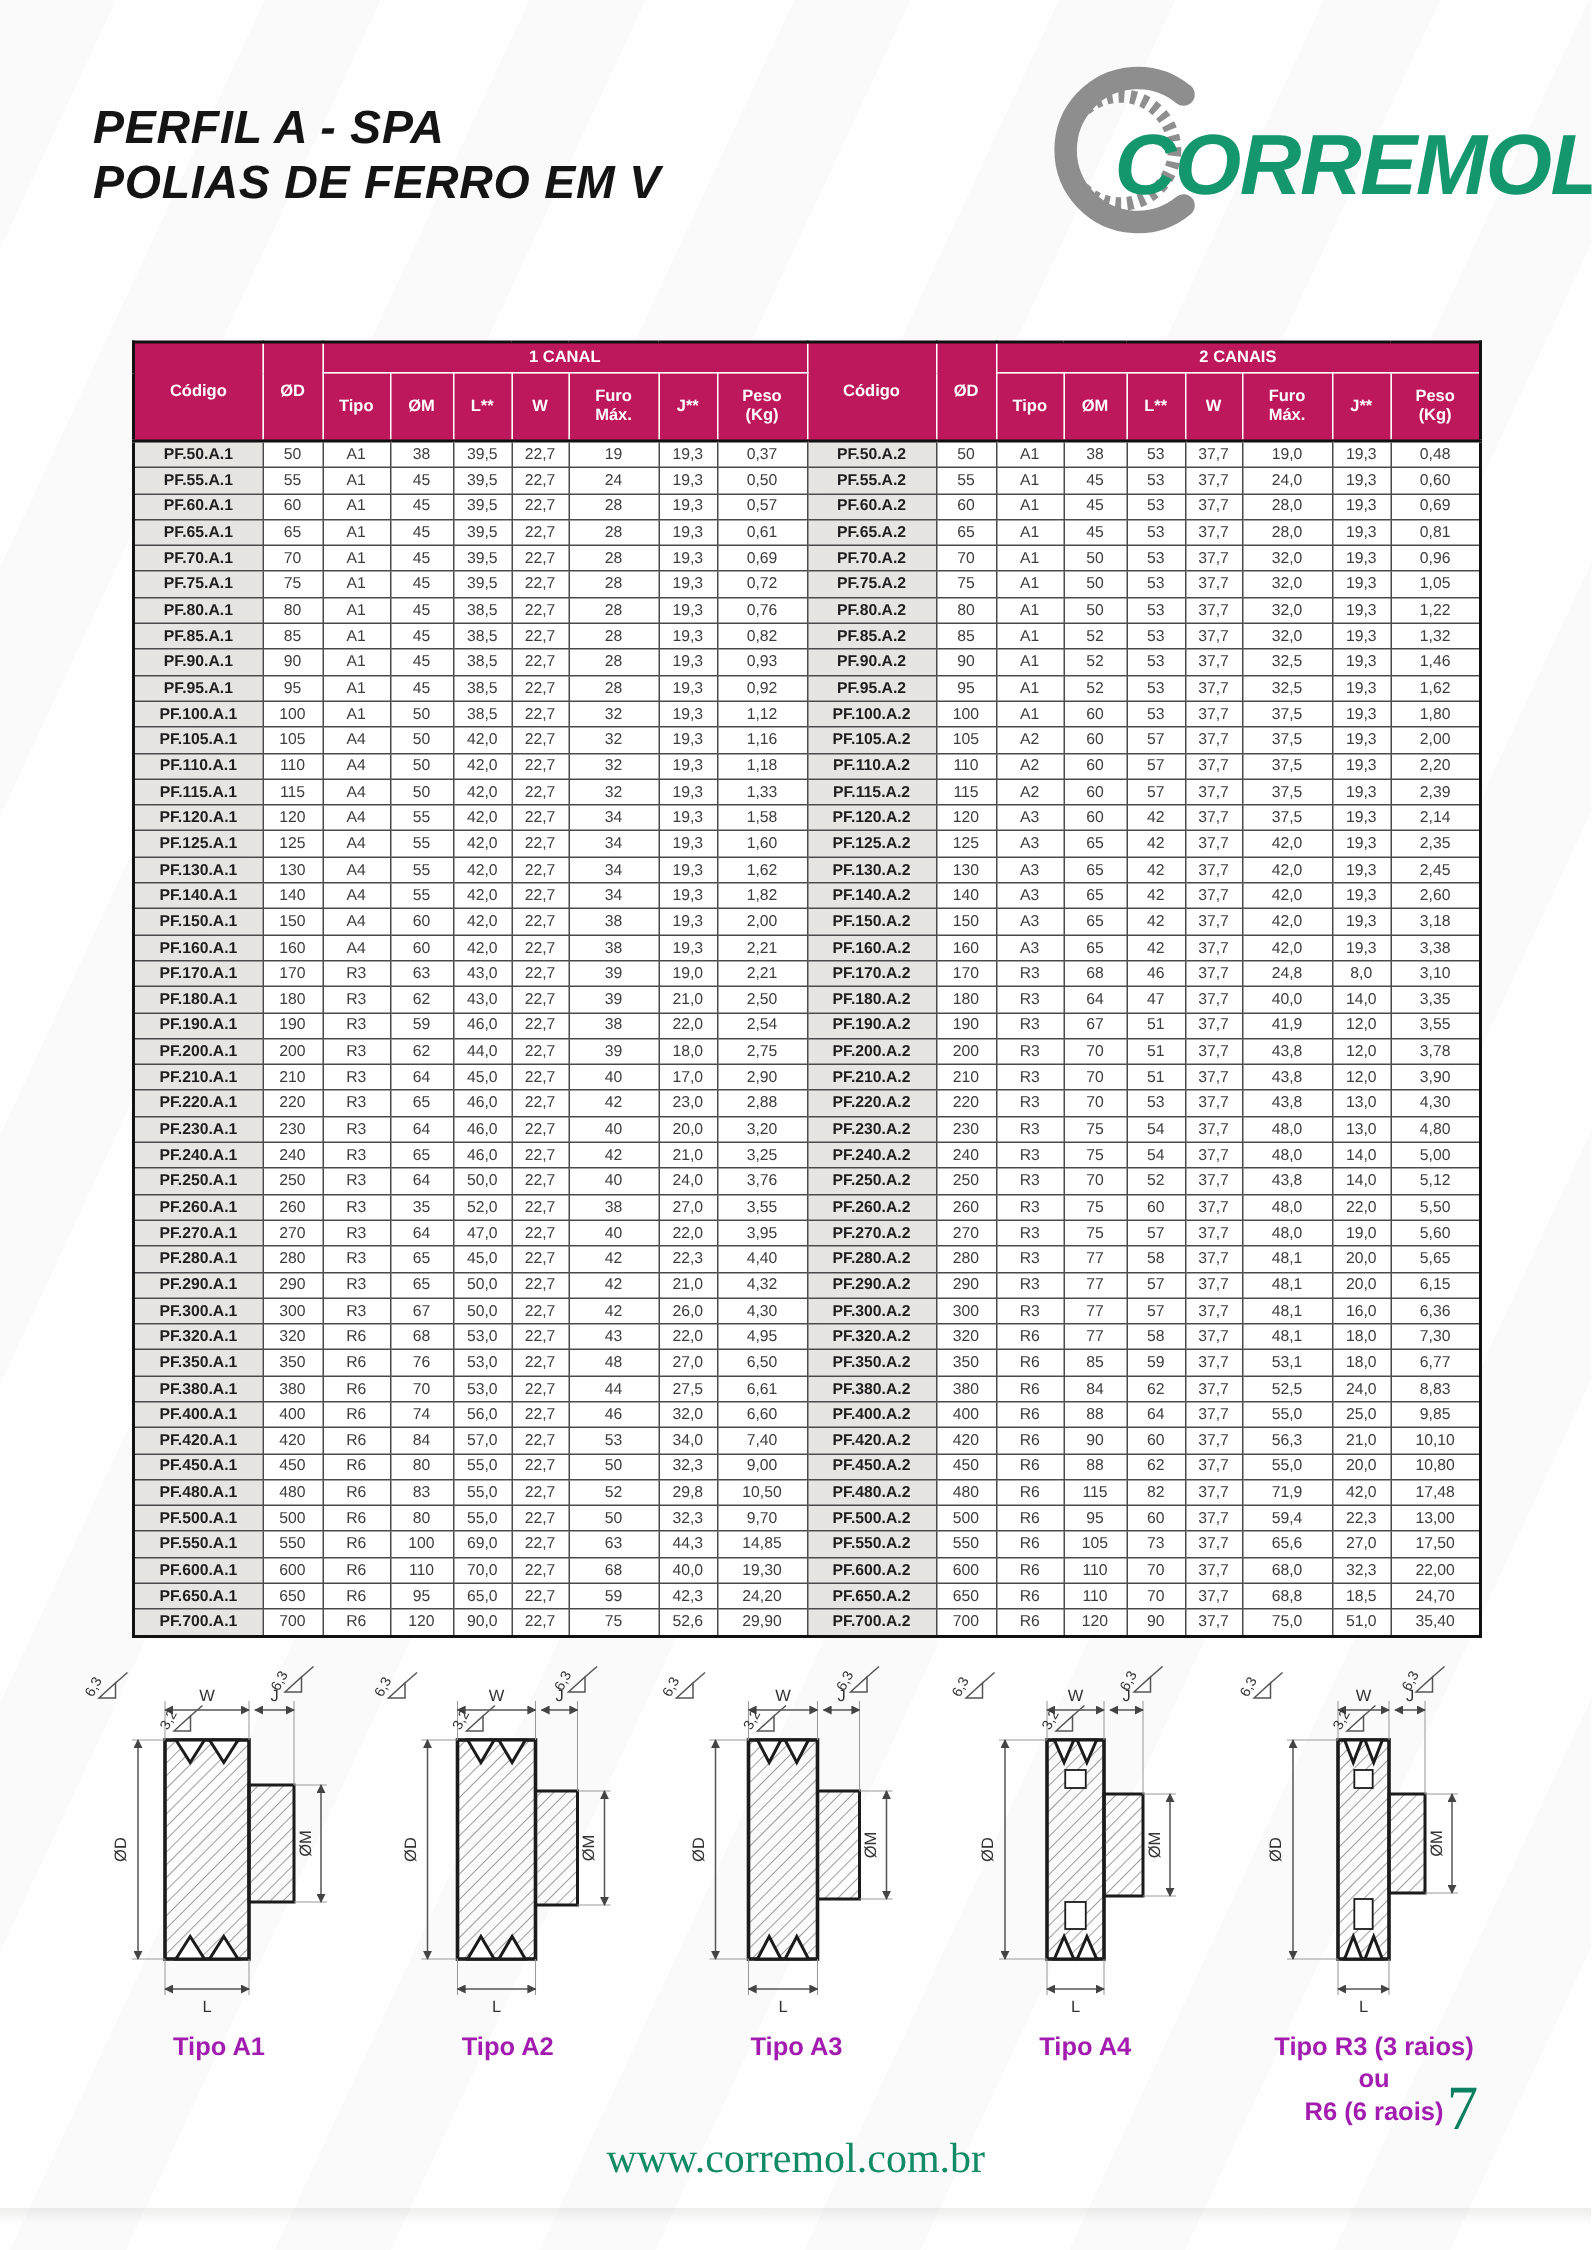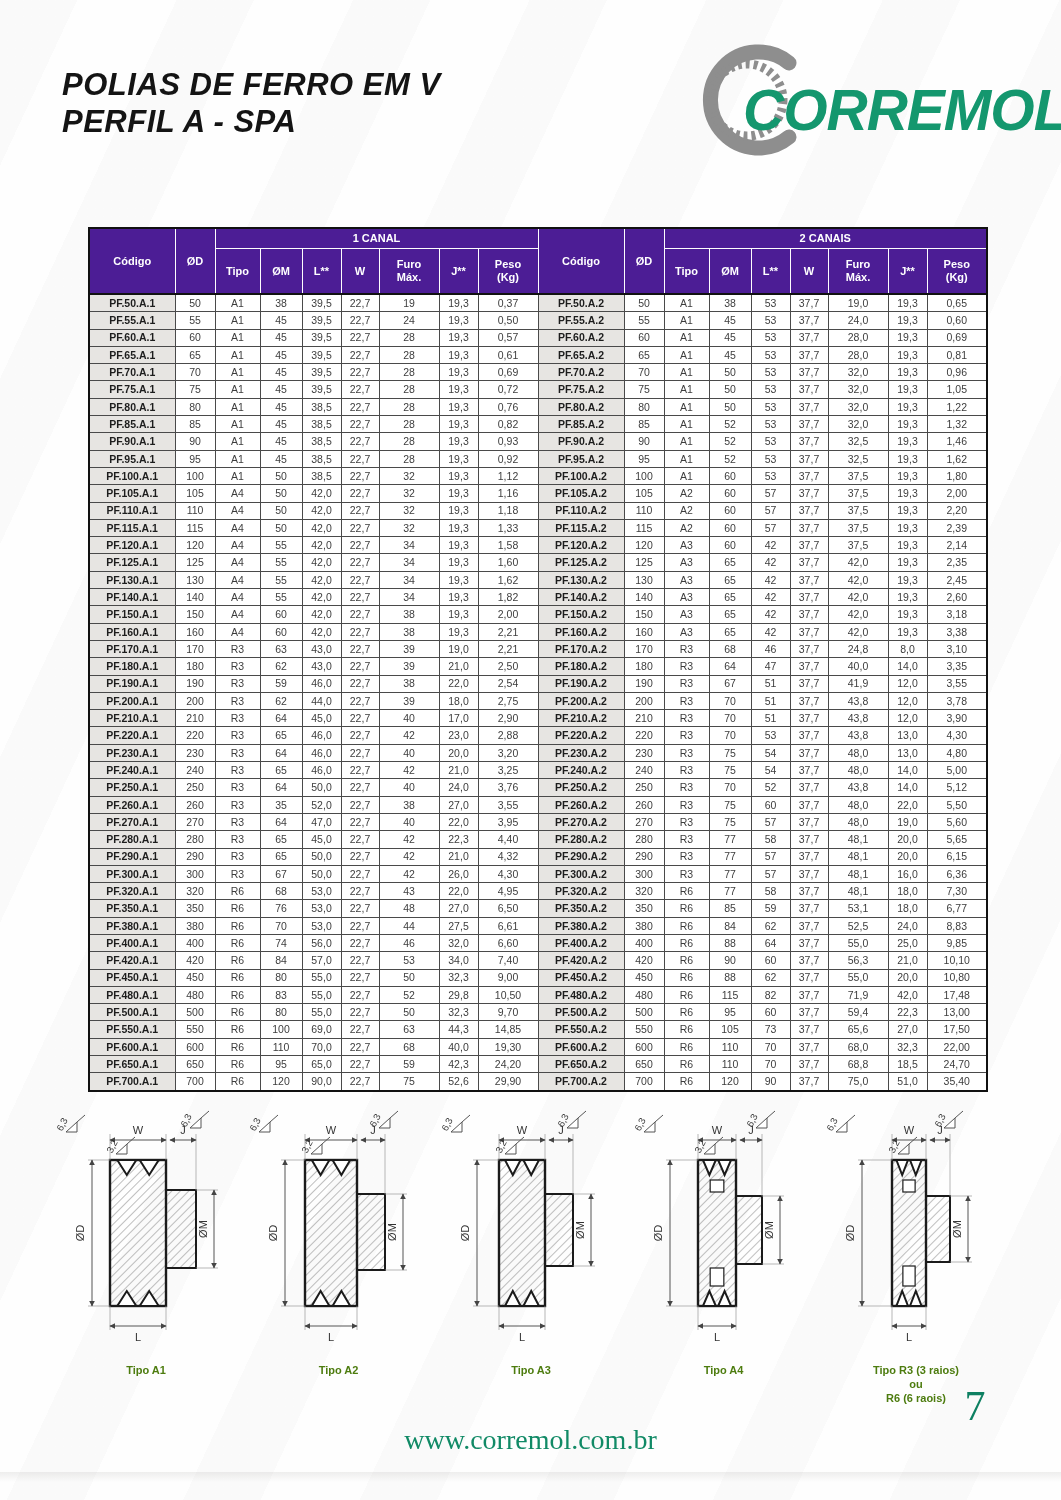--- a/index.html
+++ b/index.html
@@ -24,21 +24,21 @@
   .logo .logo-text{
     position:absolute;left:58px;top:42px;
     font-size:57px;font-weight:bold;font-style:italic;letter-spacing:-1px;
     color:#14976e;font-family:"Liberation Sans",sans-serif;
   }
 
   
   .table-wrap{position:absolute;left:88px;top:227px;width:897px;}
   table.spec{border-collapse:collapse;width:897px;table-layout:fixed;border:2px solid #111;}
   table.spec thead th{
-    background:#4c1d95;color:#fff;font-weight:bold;font-size:11px;
+    background:#be185d;color:#fff;font-weight:bold;font-size:11px;
     border:1px solid #fdfdfd;padding:0;line-height:1.15;white-space:pre-line;
   }
   table.spec thead tr.group th{height:19px;font-size:11px;}
   table.spec thead tr.subs th{height:44px;}
   table.spec thead th.corner{height:auto;}
   table.spec tbody td{
     border:1px solid #4a4a4a;text-align:center;vertical-align:middle;
     font-size:10.5px;color:#3d3d3d;height:16.3px;padding:0;line-height:1;
     background:#fff;
   }
@@ -48,21 +48,21 @@
   }
 
   
   .diagrams{
     position:absolute;left:52px;top:1098px;width:958px;
     display:flex;justify-content:space-between;
   }
   .figure{width:188px;text-align:center;}
   .figure svg{display:block;margin:0 auto;}
   .caption{
-    margin-top:14px;font-size:11px;font-weight:bold;color:#4d7c0f;line-height:1.25;
+    margin-top:4px;font-size:17px;font-weight:bold;color:#a21caf;line-height:1.25;
   }
 
   
   .footer-url{
     position:absolute;left:0;top:1424px;width:100%;text-align:center;
     font-family:"Liberation Serif", serif;font-size:28px;color:#118a66;
   }
   .page-number{
     position:absolute;left:945px;top:1382px;width:60px;text-align:center;
     font-family:"Liberation Serif", serif;font-size:42px;color:#0e8062;
@@ -71,22 +71,22 @@
     position:absolute;left:0;top:1472px;width:100%;height:10px;
     background:linear-gradient(to bottom, rgba(120,118,114,0.12), rgba(120,118,114,0));
   }
 </style>
 </head>
 <body>
 
 <div class="page">
 
   <div class="title-block">
+    <h1>PERFIL A - SPA</h1>
     <h1>POLIAS DE FERRO EM V</h1>
-    <h1>PERFIL A - SPA</h1>
   </div>
 
   <div class="logo">
     <svg width="128" height="130" viewBox="0 0 128 130">
 
       <path d="M 104 28 A 48 48 0 1 0 104 102" fill="none" stroke="#8e8e8e" stroke-width="15" stroke-linecap="round"></path>
       <circle cx="62" cy="65" r="36" fill="none" stroke="#8e8e8e" stroke-width="9" stroke-dasharray="4 4"></circle>
     </svg>
     <div class="logo-text">CORREMOL</div>
   </div>
@@ -155,21 +155,21 @@
             <td class="num">19,3</td>
             <td class="num">0,37</td>
             <td class="codigo">PF.50.A.2</td>
             <td class="num">50</td>
             <td class="num">A1</td>
             <td class="num">38</td>
             <td class="num">53</td>
             <td class="num">37,7</td>
             <td class="num">19,0</td>
             <td class="num">19,3</td>
-            <td class="num">0,65</td>
+            <td class="num">0,48</td>
           </tr>
           <tr>
             <td class="codigo">PF.55.A.1</td>
             <td class="num">55</td>
             <td class="num">A1</td>
             <td class="num">45</td>
             <td class="num">39,5</td>
             <td class="num">22,7</td>
             <td class="num">24</td>
             <td class="num">19,3</td>

